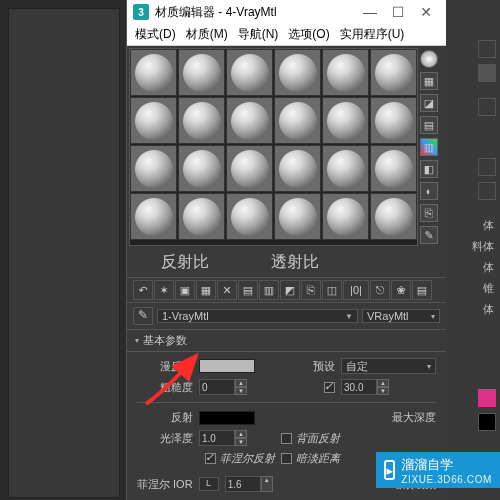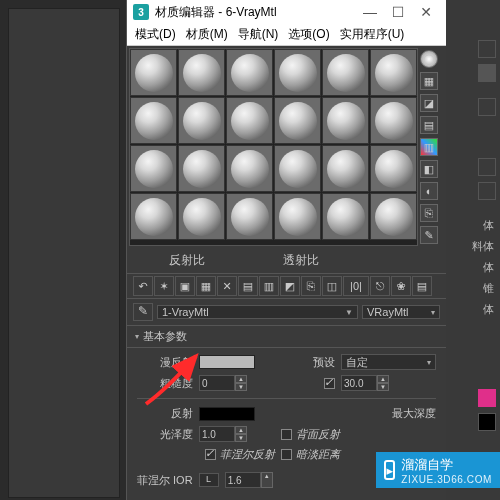--- a/index.html
+++ b/index.html
@@ -49,21 +49,21 @@
     content:""; position:absolute; left:4px; top:4px; width:38px; height:38px;
     border-radius:50%;
     background: radial-gradient(circle at 35% 30%, #f4f4f4 0%, #d8d8d8 25%, #9e9e9e 55%, #5a5a5a 85%, #3c3c3c 100%);
   }
   .side-icons { width:22px; display:flex; flex-direction:column; gap:4px; padding:2px; }
   .side-icons .sicon {
     width:18px; height:18px; background:#444; border:1px solid #666;
     display:flex; align-items:center; justify-content:center; font-size:11px;
   }
   .reflect-row {
-    display:flex; align-items:flex-start; gap:14px; padding:4px 8px; font-size:12px;
+    display:flex; align-items:flex-start; gap:6px; padding:4px 8px; font-size:16px;
   }
   .reflect-row .lab { min-width:34px; text-align:right; }
   .reflect-row .grad { width:44px; height:12px; background:linear-gradient(to right,#000,#fff); border:1px solid #666;}
   .reflect-row .pct { color:#aaa; }
   .tool-row {
     display:flex; align-items:center; gap:1px; padding:2px 6px;
     border-top:1px solid #555; border-bottom:1px solid #555;
   }
   .tool-row .tbtn {
     width:20px; height:20px; background:#3a3a3a; border:1px solid #555;
@@ -136,21 +136,21 @@
   <div class="txt">锥</div>
   <div class="txt">体</div>
   <div style="height:60px"></div>
   <div class="ri magenta"></div>
   <div class="ri" style="background:#000"></div>
 </div>
 
 <div class="window">
   <div class="titlebar">
     <div class="tb-icon">3</div>
-    <div class="tb-title">材质编辑器 - 6-VrayMtl</div>
+    <div class="tb-title">材质编辑器 - 4-VrayMtl</div>
     <div class="tb-btn">—</div>
     <div class="tb-btn">☐</div>
     <div class="tb-btn">✕</div>
   </div>
   <div class="menubar">
     <span>模式(D)</span>
     <span>材质(M)</span>
     <span>导航(N)</span>
     <span>选项(O)</span>
     <span>实用程序(U)</span>

